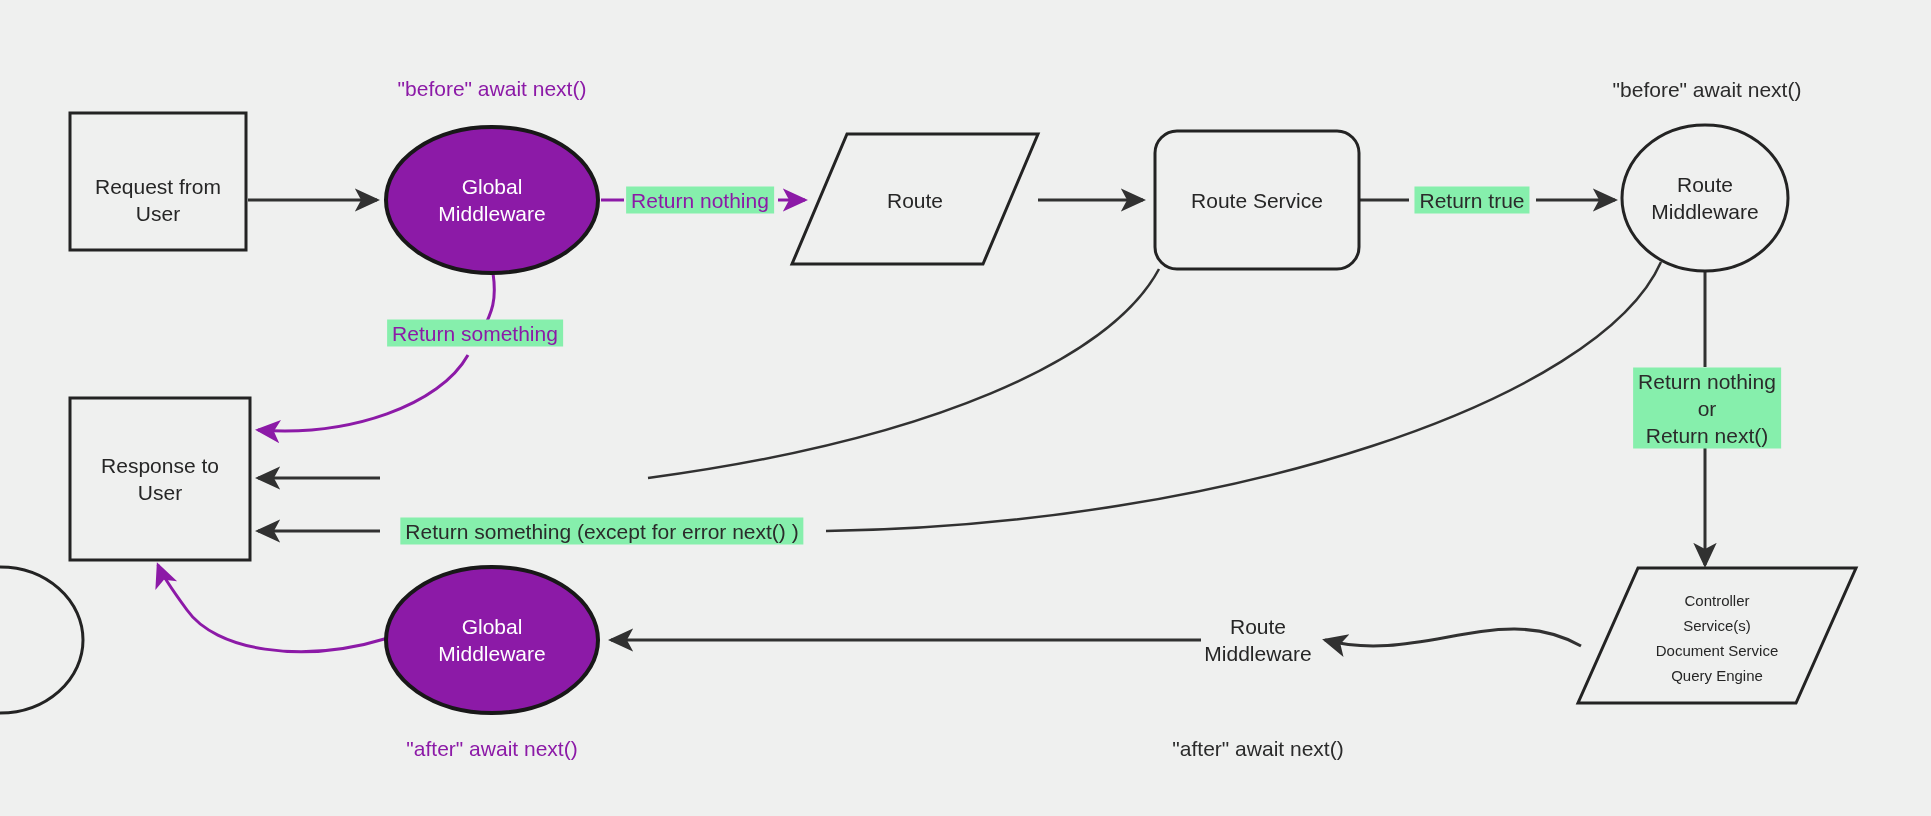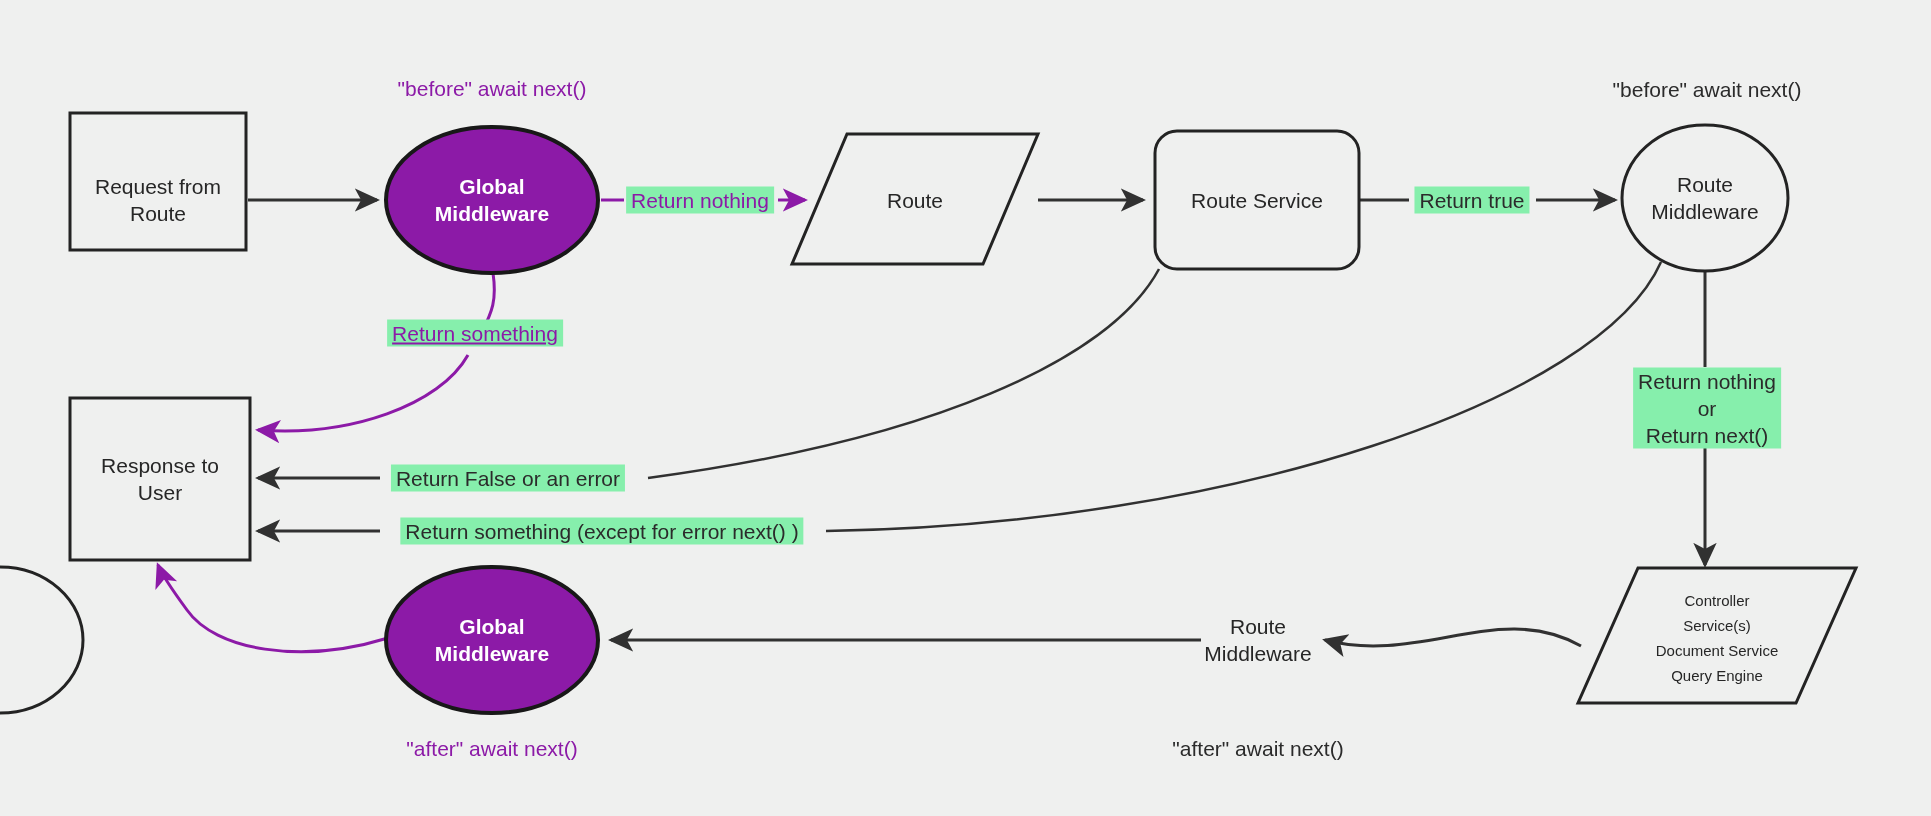--- a/index.html
+++ b/index.html
@@ -54,21 +54,21 @@
     text-align: center;
     color: #262626;
     font-size: 21px;
     line-height: 27px;
     font-family: "Liberation Sans", sans-serif;
     white-space: pre-line;
     pointer-events: none;
   }
   .node-label.on-accent {
     color: #ffffff;
-    font-weight: bold;
+    font-weight: normal;
   }
   .edge-label {
     position: absolute;
     color: #2b2b2b;
     font-size: 21px;
     line-height: 27px;
     font-family: "Liberation Sans", sans-serif;
     white-space: pre-line;
     background: #86efac;
     padding: 0 5px;
@@ -140,21 +140,21 @@
     <polygon class="node-shape" points="1638,568 1856,568 1796,703 1578,703"></polygon>
 
     <ellipse class="node-shape" cx="1258,640" cy="640" rx="83" ry="73"></ellipse>
 
     <ellipse class="node-shape accent" cx="492" cy="640" rx="106" ry="73"></ellipse>
 
     <rect class="node-shape" x="70" y="398" width="180" height="162"></rect>
   </svg>
 
   <div class="node-label ctr" style="left:158px; top:200px;">Request from
-Route</div>
+User</div>
 
   <div class="node-label ctr on-accent" style="left:492px; top:200px;">Global
 Middleware</div>
 
   <div class="node-label ctr" style="left:915px; top:200px;">Route</div>
 
   <div class="node-label ctr" style="left:1257px; top:200px;">Route Service</div>
 
   <div class="node-label ctr" style="left:1705px; top:198px;">Route
 Middleware</div>
@@ -176,25 +176,24 @@
   <div class="edge-label accent ctr nobg" style="left:492px; top:88px;">"before" await next()</div>
 
   <div class="edge-label ctr nobg" style="left:1707px; top:89px;">"before" await next()</div>
 
   <div class="edge-label accent ctr nobg" style="left:492px; top:748px;">"after" await next()</div>
 
   <div class="edge-label ctr nobg" style="left:1258px; top:748px;">"after" await next()</div>
 
   <div class="edge-label accent ctr" style="left:700px; top:200px;">Return nothing</div>
 
-  <div class="edge-label accent ctr" style="left:475px; top:333px;text-decoration:underline;">Return something</div>
+  <div class="edge-label accent ctr" style="left:475px; top:333px;">Return something</div>
 
   <div class="edge-label ctr" style="left:1472px; top:200px;">Return true</div>
 
-  <div class="edge-label ctr" style="left:508px; top:478px;">Return False or an error</div>
 
   <div class="edge-label ctr" style="left:602px; top:531px;">Return something (except for error next() )</div>
 
   <div class="edge-label ctr" style="left:1707px; top:408px; text-align:center;">Return nothing
 or
 Return next()</div>
 
 </div>
 
 </body></html>

